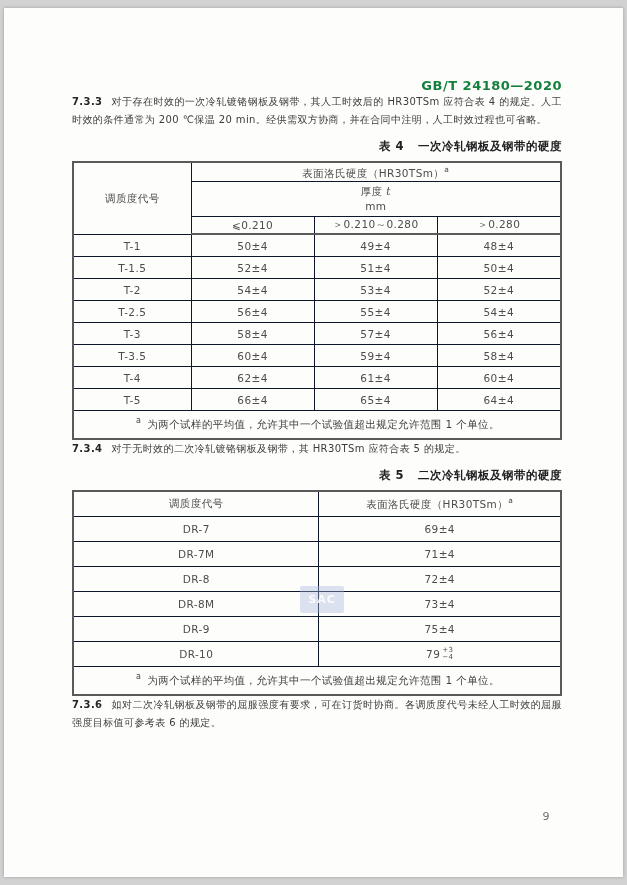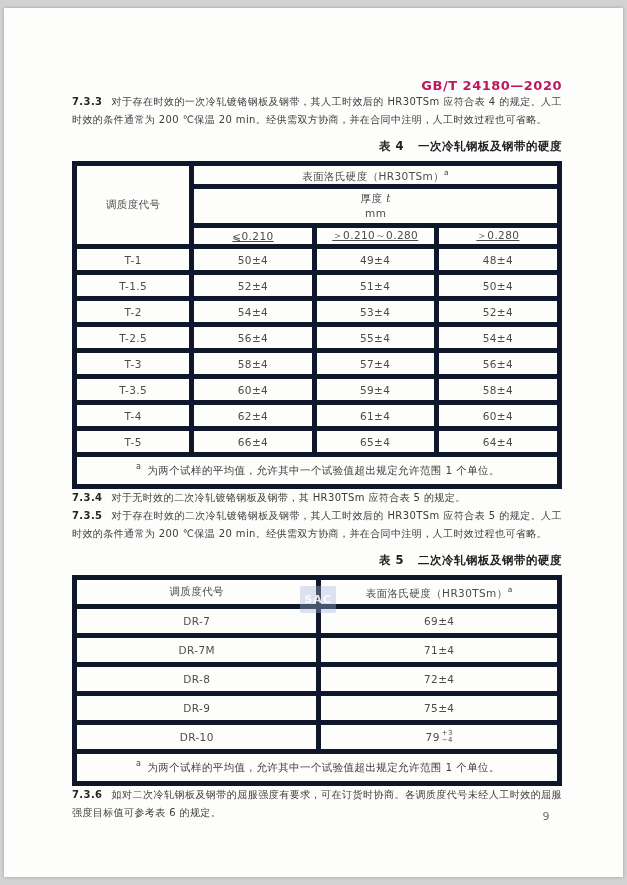--- a/index.html
+++ b/index.html
@@ -21,21 +21,21 @@
     left: 68px; top: 0;
     width: 490px;
     color: #3b3b3b;
   }
   .doc-header {
     padding-top: 70px;
     text-align: right;
     font-weight: bold;
     font-size: 13px;
     letter-spacing: 0.5px;
-    color: #be185d;
+    color: #15803d;
   }
   p.para {
     margin: 0;
     font-size: 10px;
     line-height: 1.82;
     text-align: justify;
     letter-spacing: 0.4px;
     color: #3c3c3c;
   }
   .p-733 { margin-top: 9px; }
@@ -54,29 +54,29 @@
   .caption .cap-label { margin-right: 14px; }
   table.std {
     width: 100%;
     border-collapse: collapse;
     table-layout: fixed;
     font-size: 10.5px;
     color: #4c4c4c;
     border: 2px solid #5a5a5a;
   }
   table.std td {
-    border: 5px solid #0f172a;
+    border: 1px solid #0f172a;
     text-align: center;
     vertical-align: middle;
     padding: 1px 2px;
     letter-spacing: 0.4px;
   }
   .t4 .hrow-top td { height: 16px; }
   .t4 .hrow-mid td { height: 32px; line-height: 1.5; }
-  .t4 .hrow-bot td { height: 14px; border-bottom: 2px solid #5a5a5a; text-decoration: underline; }
+  .t4 .hrow-bot td { height: 14px; border-bottom: 2px solid #5a5a5a; }
   .t4 .body-row td { height: 19px; }
   .t5 .hrow td { height: 22px; }
   .t5 .body-row td { height: 22px; }
   td.footnote-cell {
     text-align: center;
     padding: 5px 10px 6px 12px !important;
     font-size: 10.5px;
     color: #3f3f3f;
     height: auto !important;
   }
@@ -88,21 +88,21 @@
     flex-direction: column;
     font-size: 7px;
     line-height: 7.5px;
     vertical-align: middle;
     margin-left: 2px;
     text-align: left;
   }
   .watermark {
     position: absolute;
     left: 296px; top: 578px;
-    width: 36px; height: 27px;
+    width: 44px; height: 27px;
     background: rgba(164,180,216,0.38);
     border-radius: 2px;
     display: flex; align-items: center; justify-content: center;
     font-size: 11px; font-weight: bold;
     color: rgba(255,255,255,0.85);
     letter-spacing: 1px;
     pointer-events: none;
   }
   .page-number {
     position: absolute;
@@ -194,21 +194,20 @@
             <td>64±4</td>
           </tr>
       <tr>
         <td colspan="4" class="footnote-cell"><sup class="fn-mark">a</sup><span>为两个试样的平均值，允许其中一个试验值超出规定允许范围 1 个单位。</span></td>
       </tr>
     </tbody>
       </table>
 
     <p class="para p-734"><span class="sec-num">7.3.4</span><span>对于无时效的二次冷轧镀铬钢板及钢带，其 HR30TSm 应符合表 5 的规定。</span></p>
 
-    <p class="para p-735"><span class="sec-num">7.3.5</span><span>对于存在时效的二次冷轧镀铬钢板及钢带，其人工时效后的 HR30TSm 应符合表 5 的规定。人工时效的条件通常为 200 ℃保温 20 min。经供需双方协商，并在合同中注明，人工时效过程也可省略。</span></p>
 
     <div class="caption"><span class="cap-label">表 5</span><span>二次冷轧钢板及钢带的硬度</span></div>
 
     <table class="std t5">
       <colgroup>
           <col style="width:50.4%">
           <col style="width:49.6%">
         </colgroup>
       <tbody>
           <tr class="hrow">
@@ -221,20 +220,24 @@
           </tr>
       <tr class="body-row">
             <td>DR-7M</td>
             <td>71±4</td>
           </tr>
       <tr class="body-row">
             <td>DR-8</td>
             <td>72±4</td>
           </tr>
       <tr class="body-row">
+            <td>DR-8M</td>
+            <td>73±4</td>
+          </tr>
+      <tr class="body-row">
             <td>DR-9</td>
             <td>75±4</td>
           </tr>
       <tr class="body-row">
         <td>DR-10</td>
         <td><span>79</span><span class="tol-stack">
                 <span>+3</span>
                 <span>−4</span>
               </span></td>
       </tr>

